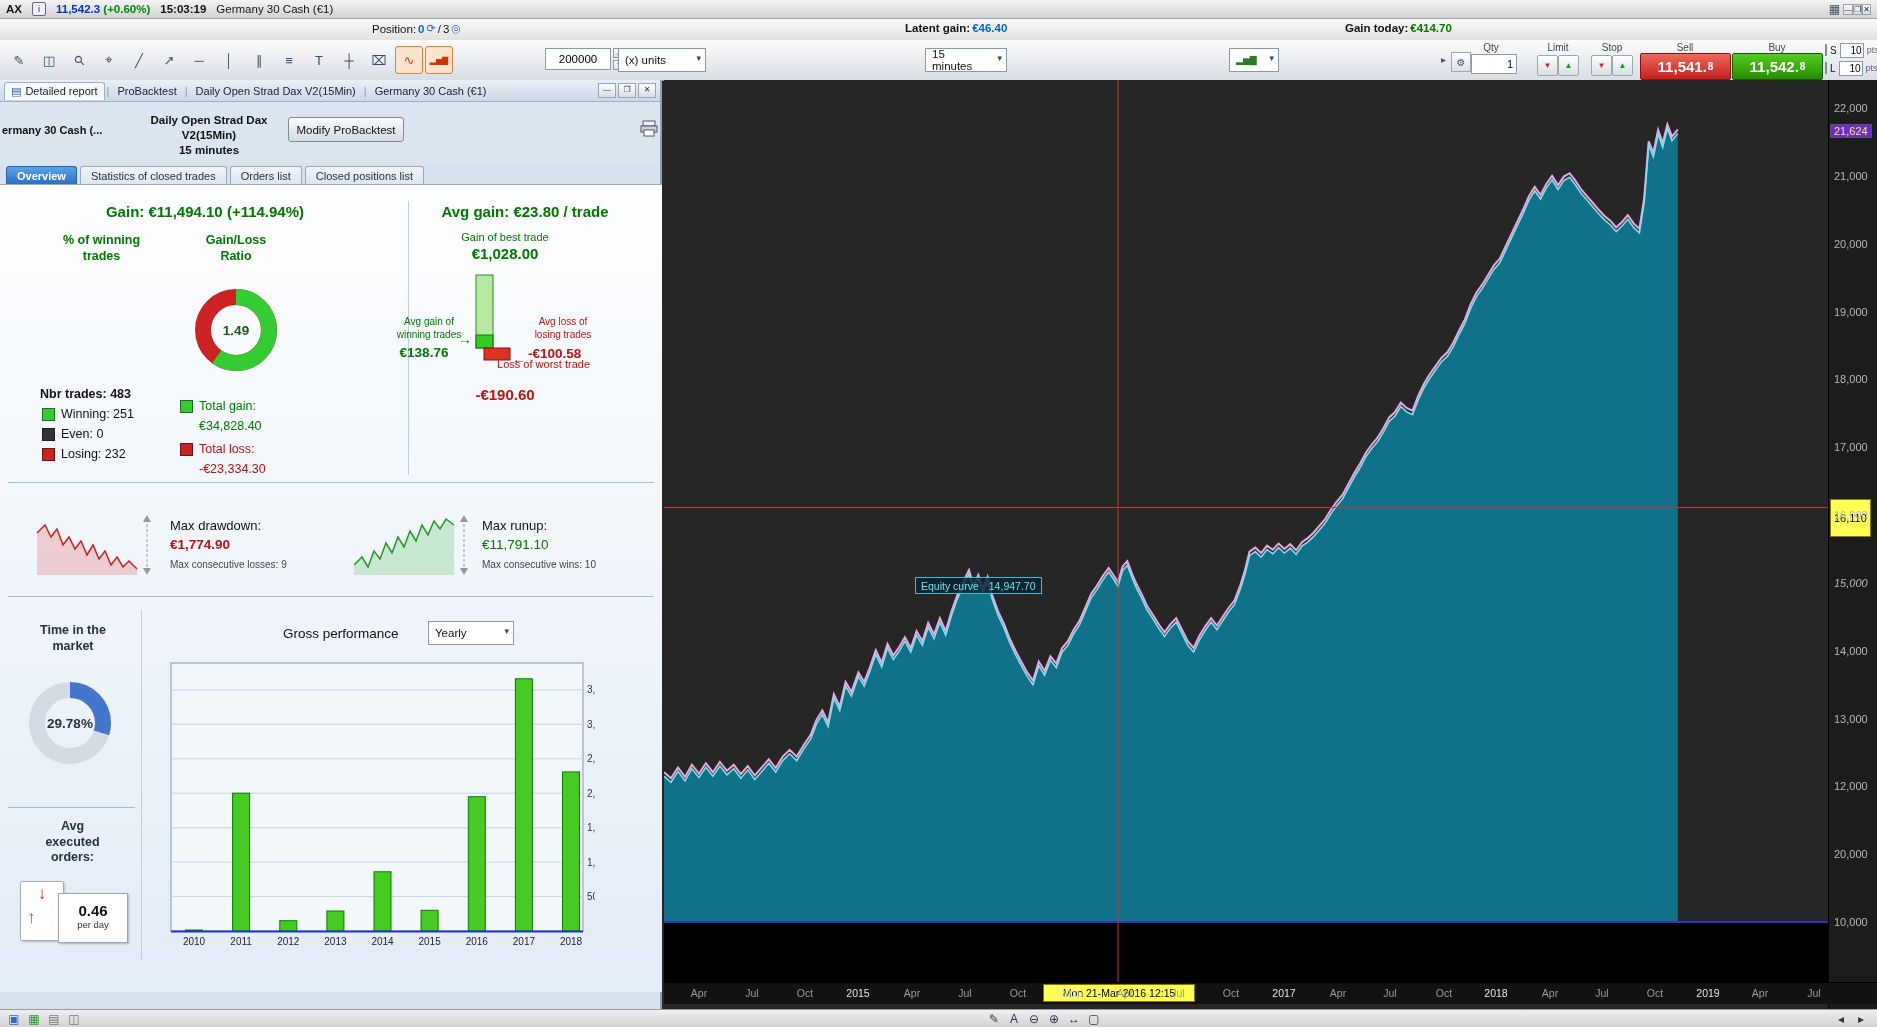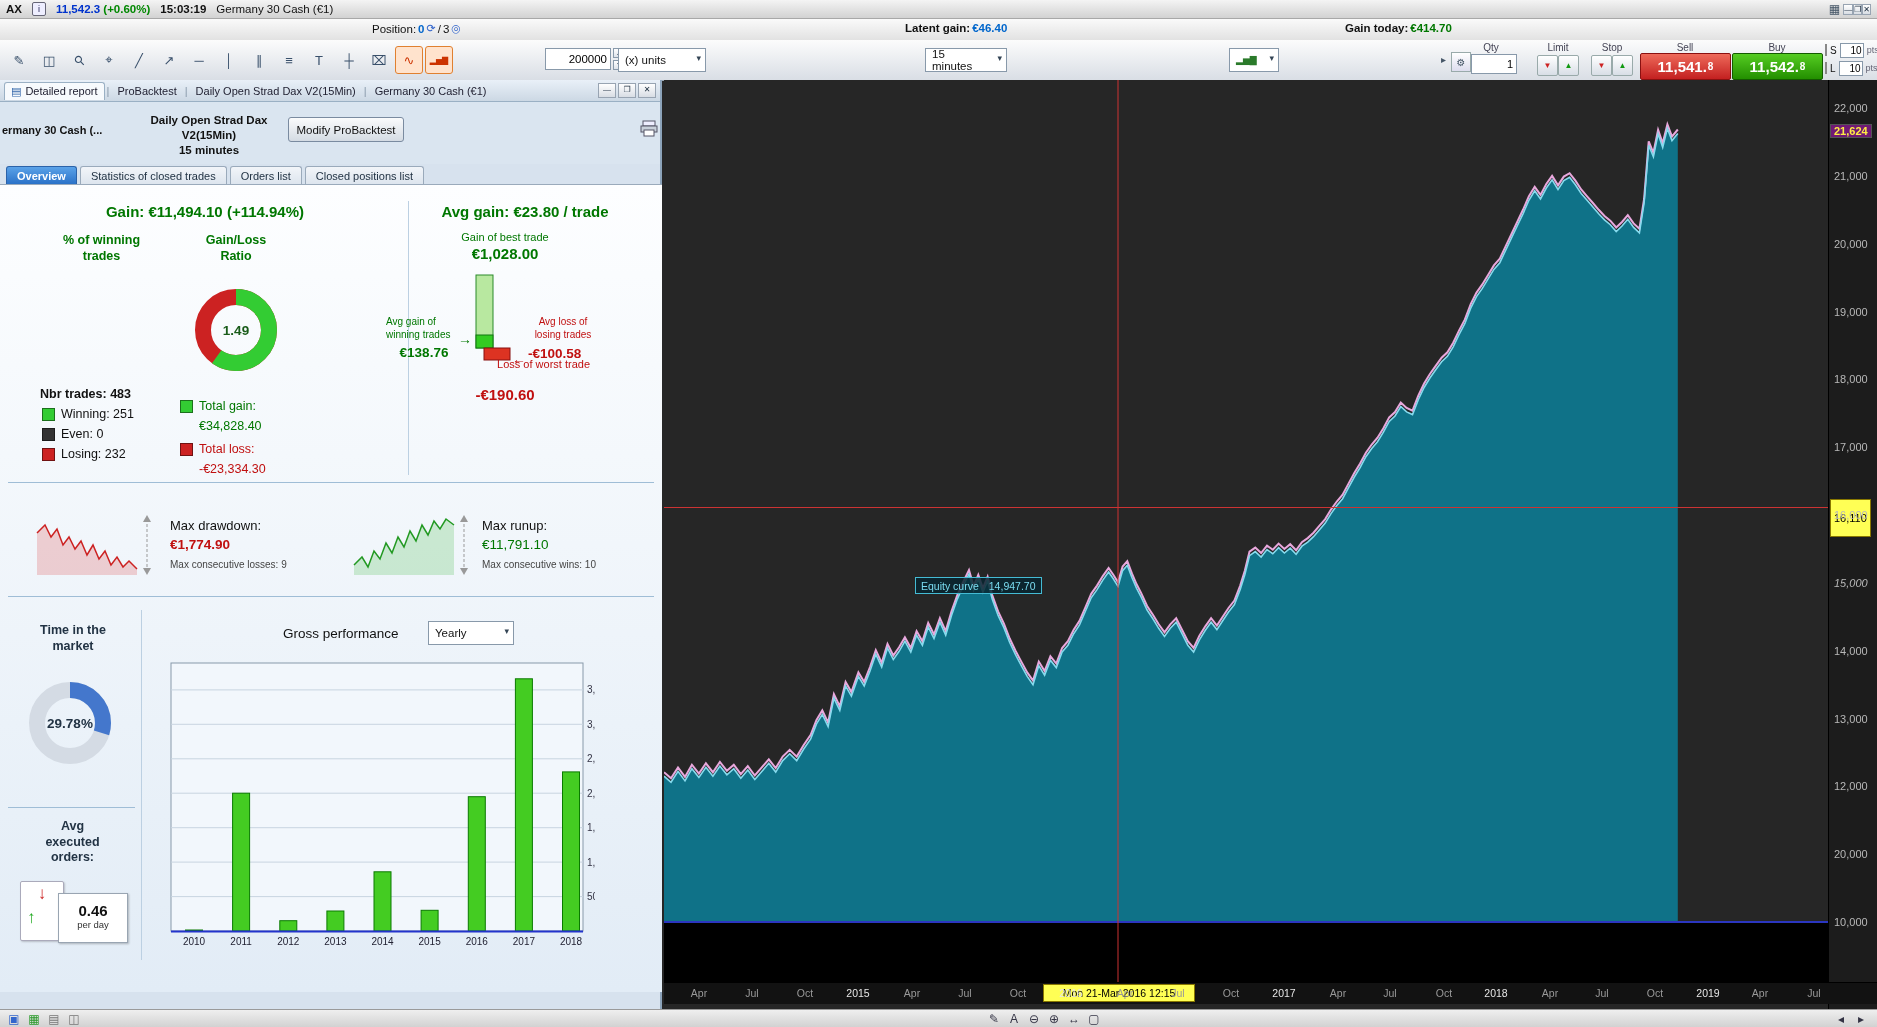--- a/index.html
+++ b/index.html
@@ -28,21 +28,21 @@
   .ir-val-green{color:#007700;font-weight:bold}
   .ir-ico{color:#3366cc;font-size:11px}
   
   .toolbar{position:absolute;left:0;top:40px;width:1877px;height:40px;
     background:linear-gradient(#fcfcfc,#d9dee5);border-bottom:1px solid #98a4b0}
   .tools{position:absolute;left:4px;top:6px;display:flex}
   .tool{width:26px;height:26px;margin:0 1px;display:inline-flex;align-items:center;justify-content:center;
     border:1px solid transparent;border-radius:3px;color:#39506b;font-size:13px;cursor:default}
   .tool.active{background:#ffe3cd;border-color:#e08030;color:#cc3300}
   .qtygroup{position:absolute;left:545px;top:8px;display:flex;align-items:center}
-  .qtygroup input{width:58px;height:20px;border:1px solid #8899aa;font-size:11.5px;text-align:right;padding:0 3px}
+  .qtygroup input{width:58px;height:20px;border:1px solid #8899aa;font-size:11.5px;text-align:center;padding:0 3px}
   .spincol{display:flex;flex-direction:column;gap:2px;margin-left:2px}
   .spinbtn{width:11px;height:8px;border:1px solid #8899aa;background:linear-gradient(#fff,#dde3ea);
     display:flex;align-items:center;justify-content:center}
   .tri-up{width:0;height:0;border-left:3px solid transparent;border-right:3px solid transparent;border-bottom:4px solid #345}
   .tri-dn{width:0;height:0;border-left:3px solid transparent;border-right:3px solid transparent;border-top:4px solid #345}
   .selectbox{display:inline-flex;align-items:center;height:22px;background:#fff;border:1px solid #8899aa;
     padding:0 18px 0 6px;font-size:11.5px;position:relative;cursor:default}
   .selectbox::after{content:"▾";position:absolute;right:4px;top:4px;font-size:9px;color:#345}
   
   .orderpanel{position:absolute;left:1441px;top:0;width:436px;height:40px;font-size:10px}
@@ -101,22 +101,22 @@
   .vdiv{position:absolute;width:1px;background:#bcd0e2}
   .hdiv{position:absolute;height:1px;background:#9fbdd6}
   .small10{font-size:10px}
   .disclaimer{position:absolute;left:0;top:911px;width:100%;height:18px;background:#f5f6f1;
     border-top:1px solid #a8b4c0;font-size:10.5px;color:#222;padding:2px 0 0 3px;box-sizing:border-box;white-space:nowrap;overflow:hidden}
   
   .chart{position:absolute;left:664px;top:80px;width:1213px;height:929px;background:#262626;overflow:hidden}
   .chart svg{position:absolute;left:0;top:0}
   .yaxis{position:absolute;left:1164px;top:0;width:49px;height:929px;background:#1c1c1c;border-left:1px solid #000}
   .ylab{position:absolute;left:5px;color:#b8b8b8;font-size:11px}
-  .badge-dark{position:absolute;left:1px;background:#701a75;color:#ffee44;border:1px solid #555;
-    font-size:11px;padding:0 3px;font-weight:bold}
+  .badge-dark{position:absolute;left:1px;background:#6d28d9;color:#ffee44;border:1px solid #555;
+    font-size:11px;padding:0 3px;font-weight:normal}
   .badge-yel{position:absolute;left:1px;background:#ffff55;color:#000;border:1px solid #887700;
     font-size:11px;padding:12px 3px}
   .xstrip{position:absolute;left:0;top:902px;width:1213px;height:21px;background:#121212;border-top:1px solid #000}
   .xlab{position:absolute;top:4px;color:#999;font-size:10.5px;transform:translateX(-50%);white-space:nowrap}
   .xlab.year{color:#e6e6e6}
   .datebadge{position:absolute;top:1px;left:379px;width:150px;height:16px;background:#ffff55;border:1px solid #887700;
     color:#000;font-size:10.5px;display:flex;align-items:center;justify-content:center;white-space:nowrap}
   .eq-tip{position:absolute;left:251px;top:497px;height:15px;border:1px solid #44bbd4;background:rgba(8,38,48,.85);
     color:#7adcf0;font-size:10.5px;display:flex;align-items:center;gap:10px;padding:0 5px;white-space:nowrap}
   
@@ -343,21 +343,21 @@
     <div class="vdiv" style="left:408px;top:16px;height:274px"></div>
     <div class="abs green" style="left:420px;top:46px;width:170px;text-align:center;font-size:11px">Gain of best trade</div>
     <div class="abs green" style="left:420px;top:60px;width:170px;text-align:center;font-size:15px;font-weight:bold">€1,028.00</div>
     <svg class="abs" style="left:470px;top:88px" width="70" height="92">
       <rect x="6" y="2" width="17" height="73" fill="#b8e8a0" stroke="#2a8a2a"></rect>
       <rect x="6" y="62" width="17" height="13" fill="#33cc22" stroke="#117711"></rect>
       <rect x="14" y="75" width="26" height="12" fill="#dd3322" stroke="#881111"></rect>
     </svg>
     <div class="abs green" style="left:458px;top:146px;font-size:14px">→</div>
     <div class="abs red" style="left:512px;top:166px;font-size:14px">←</div>
-    <div class="abs green" style="left:386px;top:130px;width:86px;font-size:10px;line-height:1.3">
+    <div class="abs green" style="left:386px;top:130px;width:86px;text-align:center;font-size:10px;line-height:1.3">
       <div>Avg gain of</div>
         <div>winning trades</div>
     </div>
     <div class="abs green" style="left:386px;top:160px;width:76px;text-align:center;font-size:13.5px;font-weight:bold">€138.76</div>
     <div class="abs red" style="left:520px;top:130px;width:86px;text-align:center;font-size:10px;line-height:1.3">
       <div>Avg loss of</div>
         <div>losing trades</div>
     </div>
     <div class="abs red" style="left:528px;top:161px;width:80px;text-align:left;font-size:13.5px;font-weight:bold">-€100.58</div>
     <div class="abs red" style="left:420px;top:173px;width:170px;text-align:right;font-size:11px">Loss of worst trade</div>

